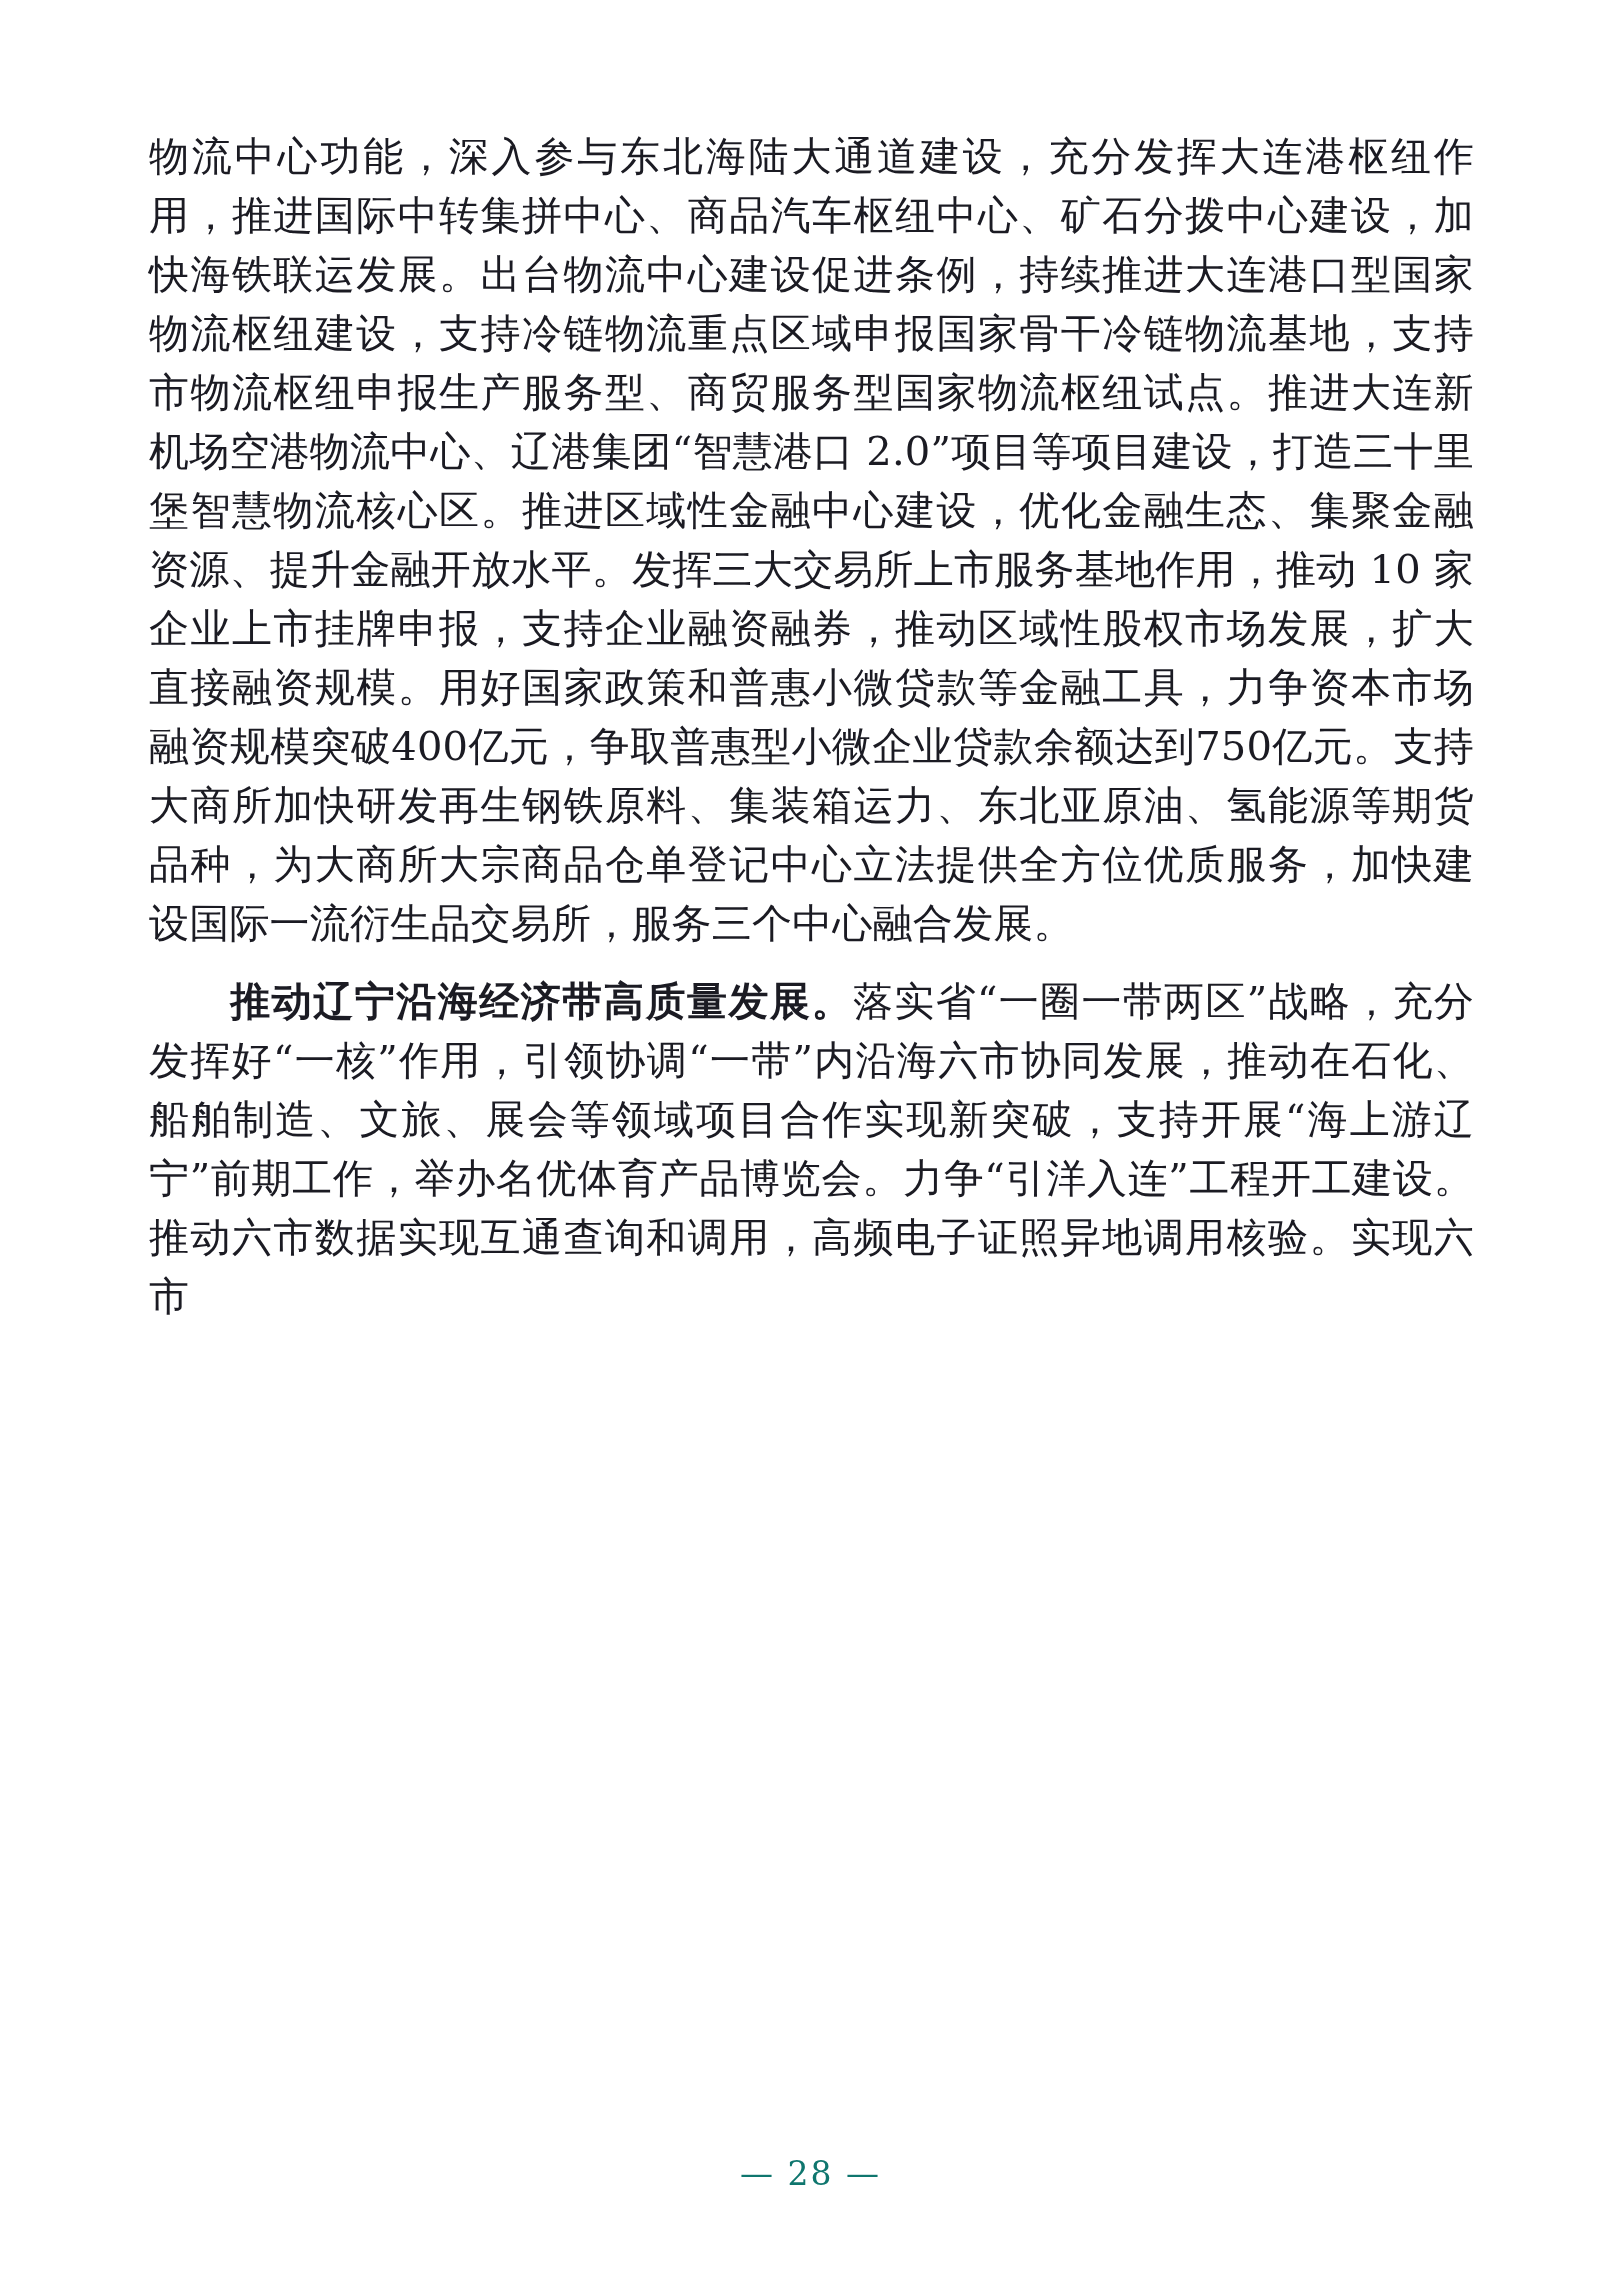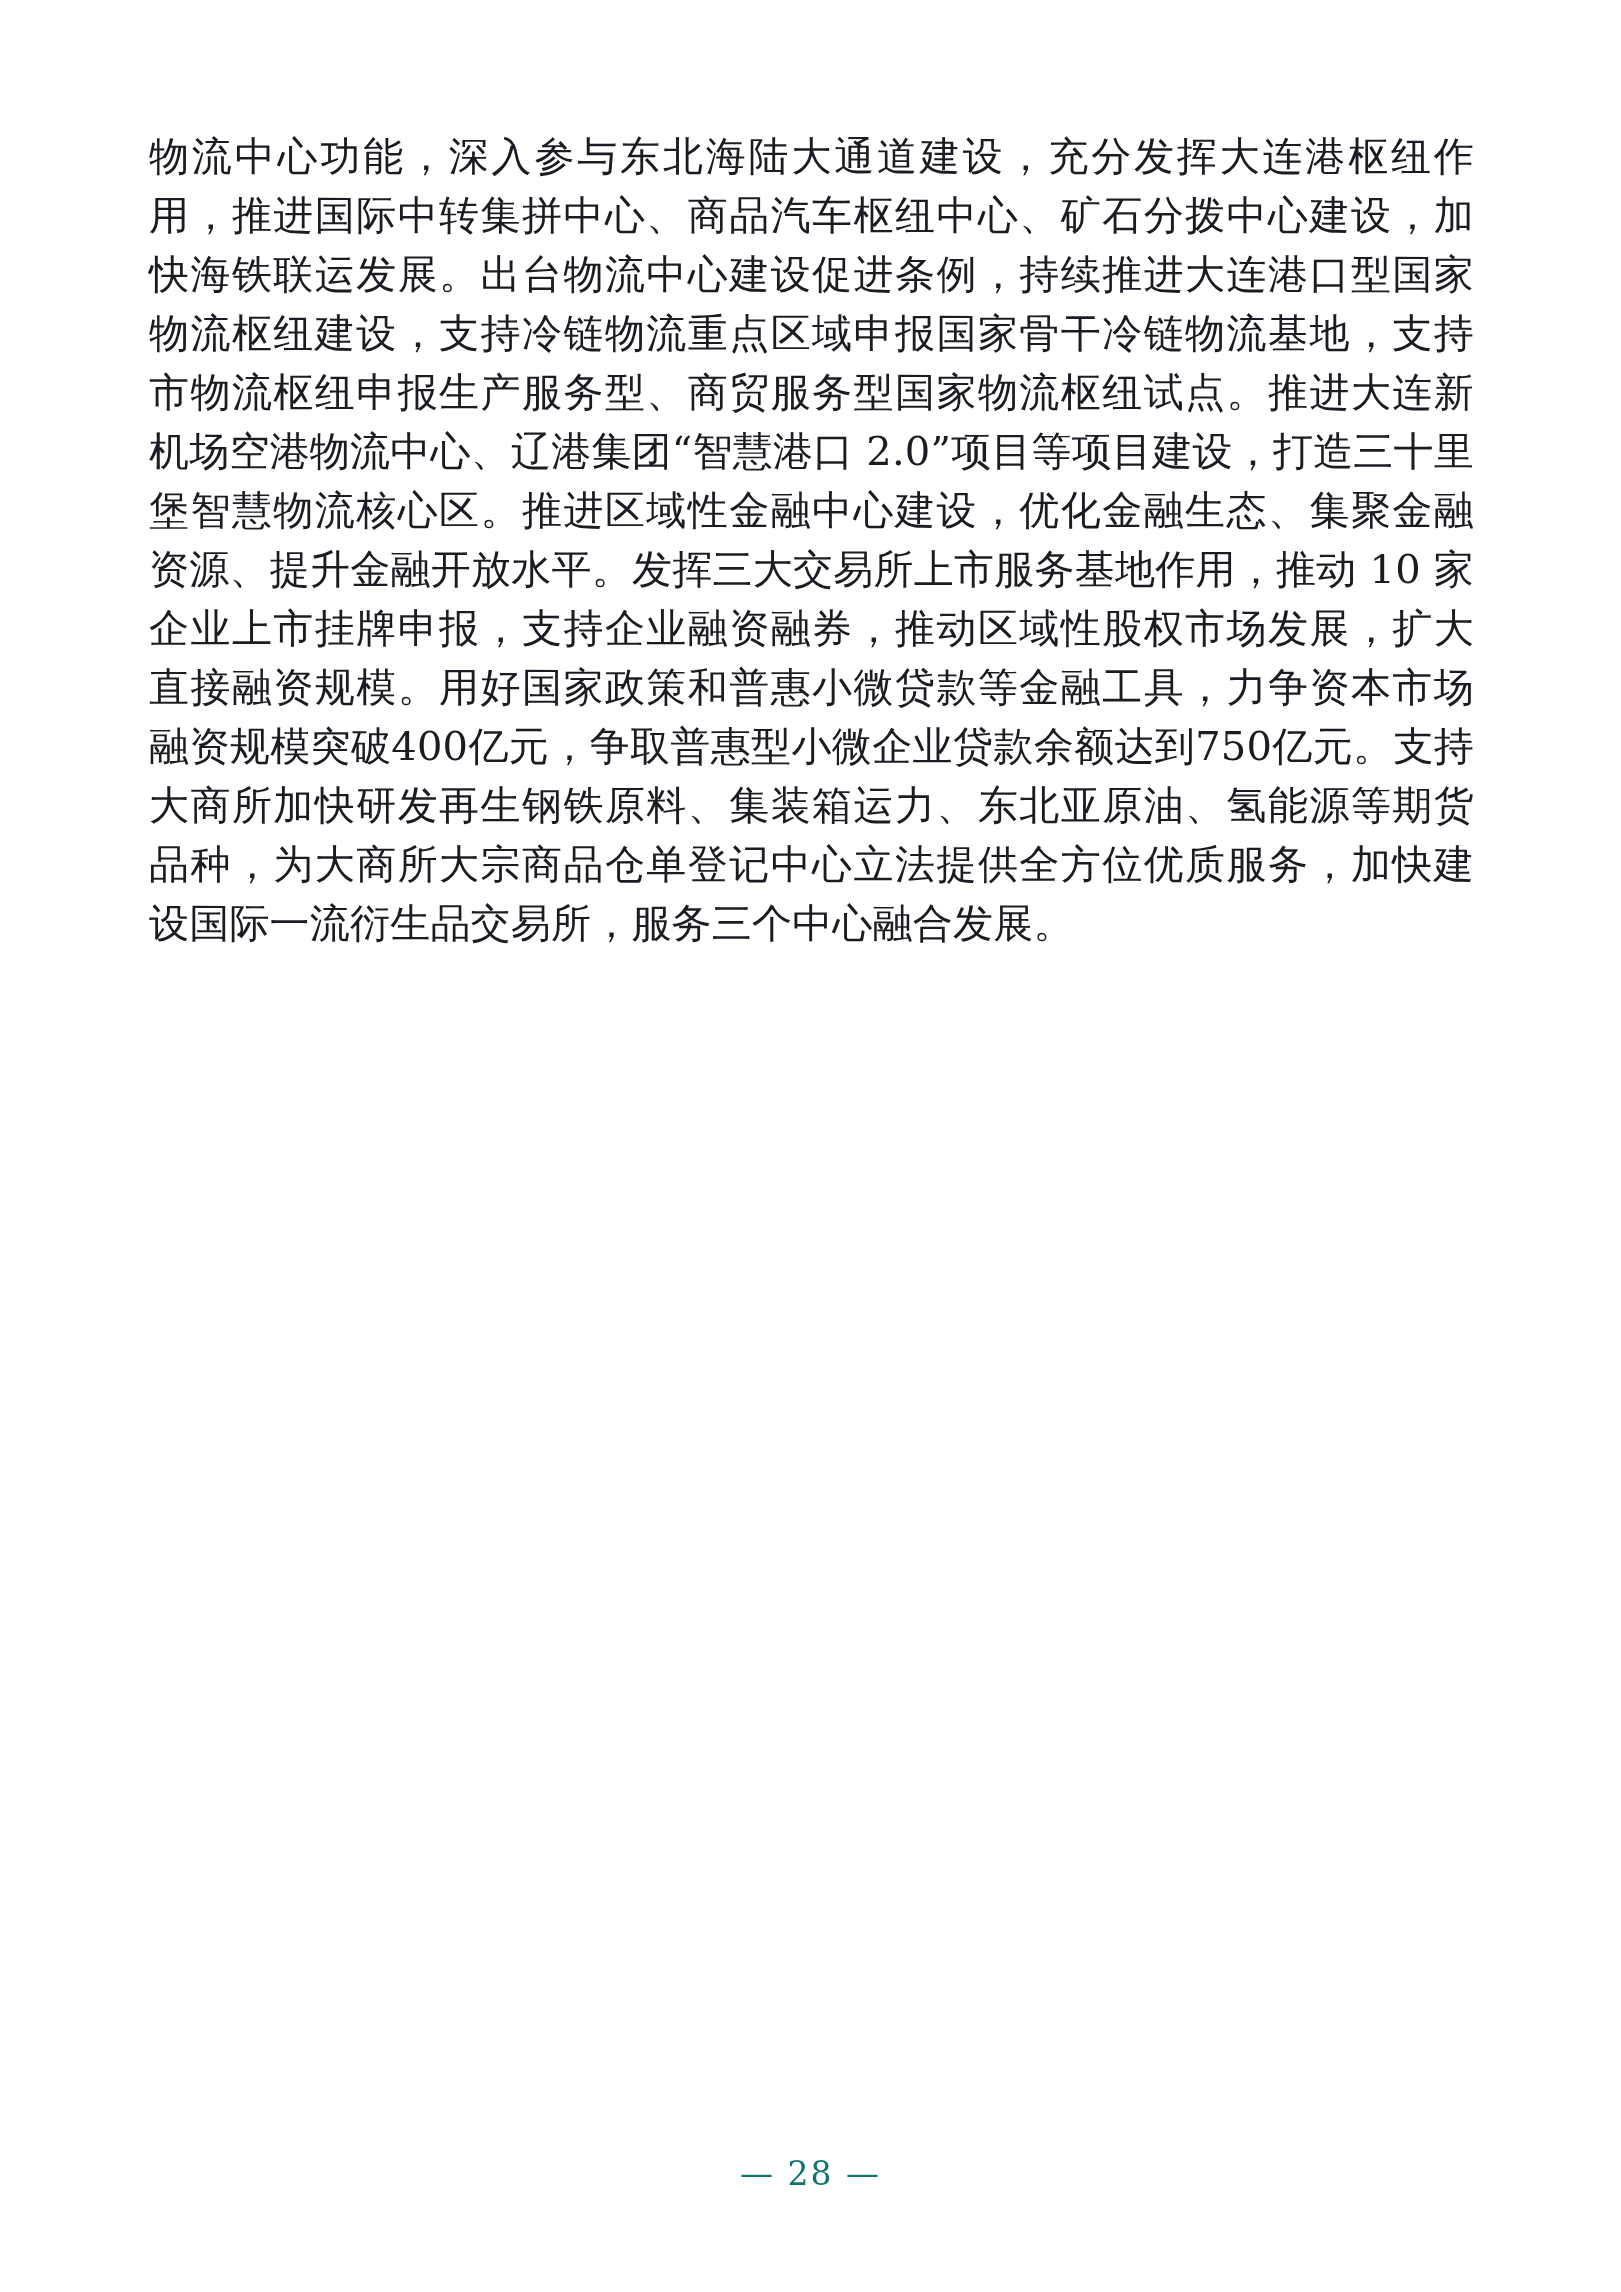--- a/index.html
+++ b/index.html
@@ -73,20 +73,21 @@
 </style>
 </head>
 <body>
 
 <div class="page">
 
   <div class="content">
 
     <p class="para"><span>物流中心功能，深入参与东北海陆大通道建设，充分发挥大连港枢纽作用，推进国际中转集拼中心、商品汽车枢纽中心、矿石分拨中心建设，加快海铁联运发展。出台物流中心建设促进条例，持续推进大连港口型国家物流枢纽建设，支持冷链物流重点区域申报国家骨干冷链物流基地，支持市物流枢纽申报生产服务型、商贸服务型国家物流枢纽试点。推进大连新机场空港物流中心、辽港集团“智慧港口 2.0”项目等项目建设，打造三十里堡智慧物流核心区。推进区域性金融中心建设，优化金融生态、集聚金融资源、提升金融开放水平。发挥三大交易所上市服务基地作用，推动 10 家企业上市挂牌申报，支持企业融资融券，推动区域性股权市场发展，扩大直接融资规模。用好国家政策和普惠小微贷款等金融工具，力争资本市场融资规模突破400亿元，争取普惠型小微企业贷款余额达到750亿元。支持大商所加快研发再生钢铁原料、集装箱运力、东北亚原油、氢能源等期货品种，为大商所大宗商品仓单登记中心立法提供全方位优质服务，加快建设国际一流衍生品交易所，服务三个中心融合发展。</span></p>
 
+    <p class="para"><span class="indent"></span><span class="lead">推动辽宁沿海经济带高质量发展。</span><span>落实省“一圈一带两区”战略，充分发挥好“一核”作用，引领协调“一带”内沿海六市协同发展，推动在石化、船舶制造、文旅、展会等领域项目合作实现新突破，支持开展“海上游辽宁”前期工作，举办名优体育产品博览会。力争“引洋入连”工程开工建设。推动六市数据实现互通查询和调用，高频电子证照异地调用核验。实现六市</span></p>
 
   </div>
 
   <div class="footer">
     <span class="page-number">— 28 —</span>
   </div>
 
   <div class="paper-tint"></div>
 
 </div>

